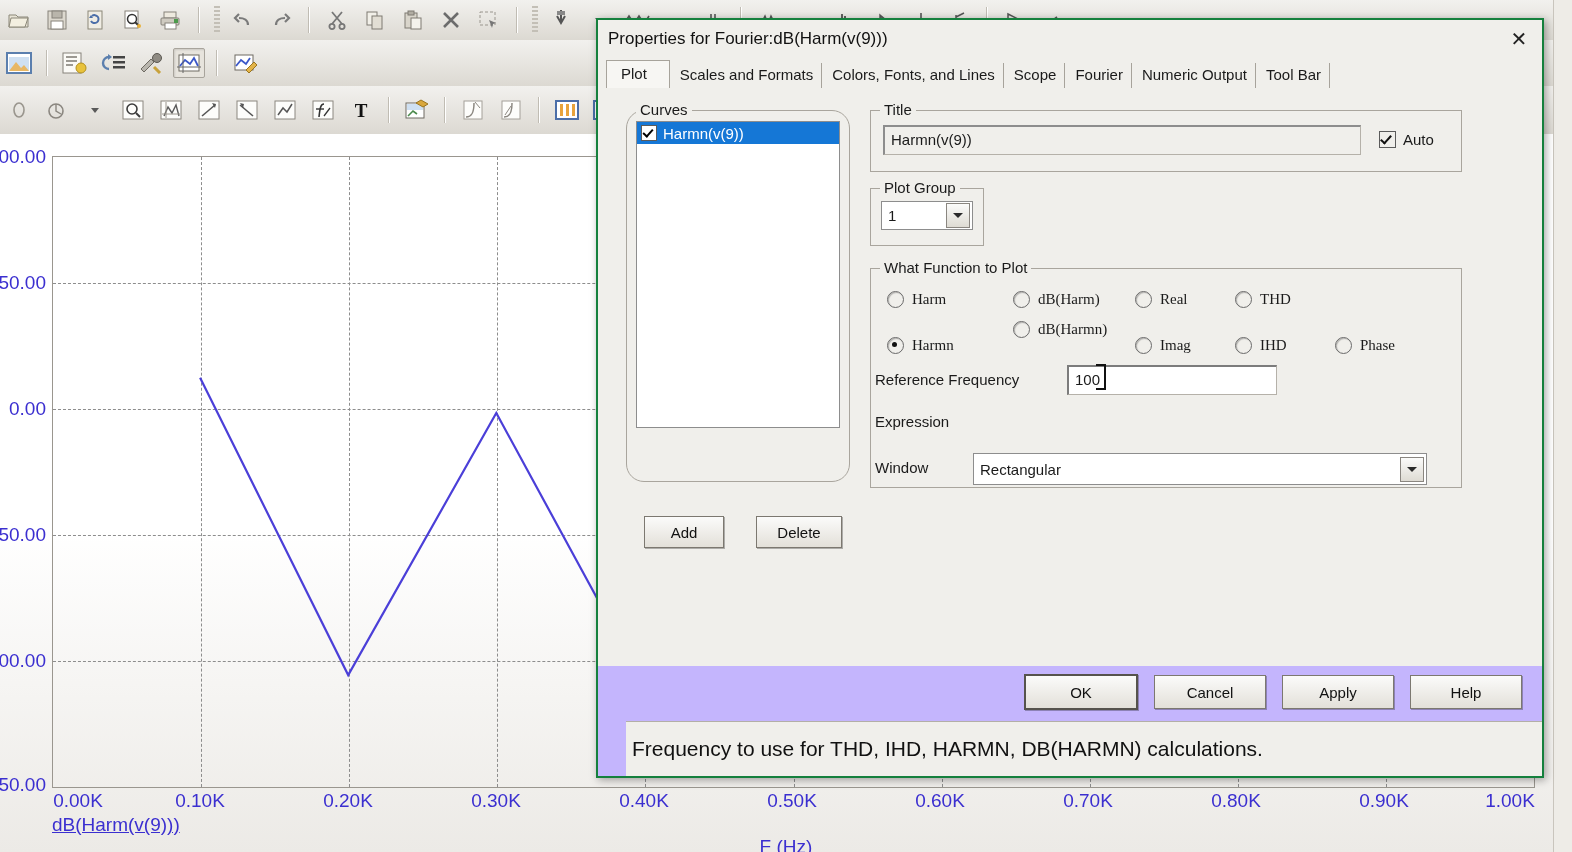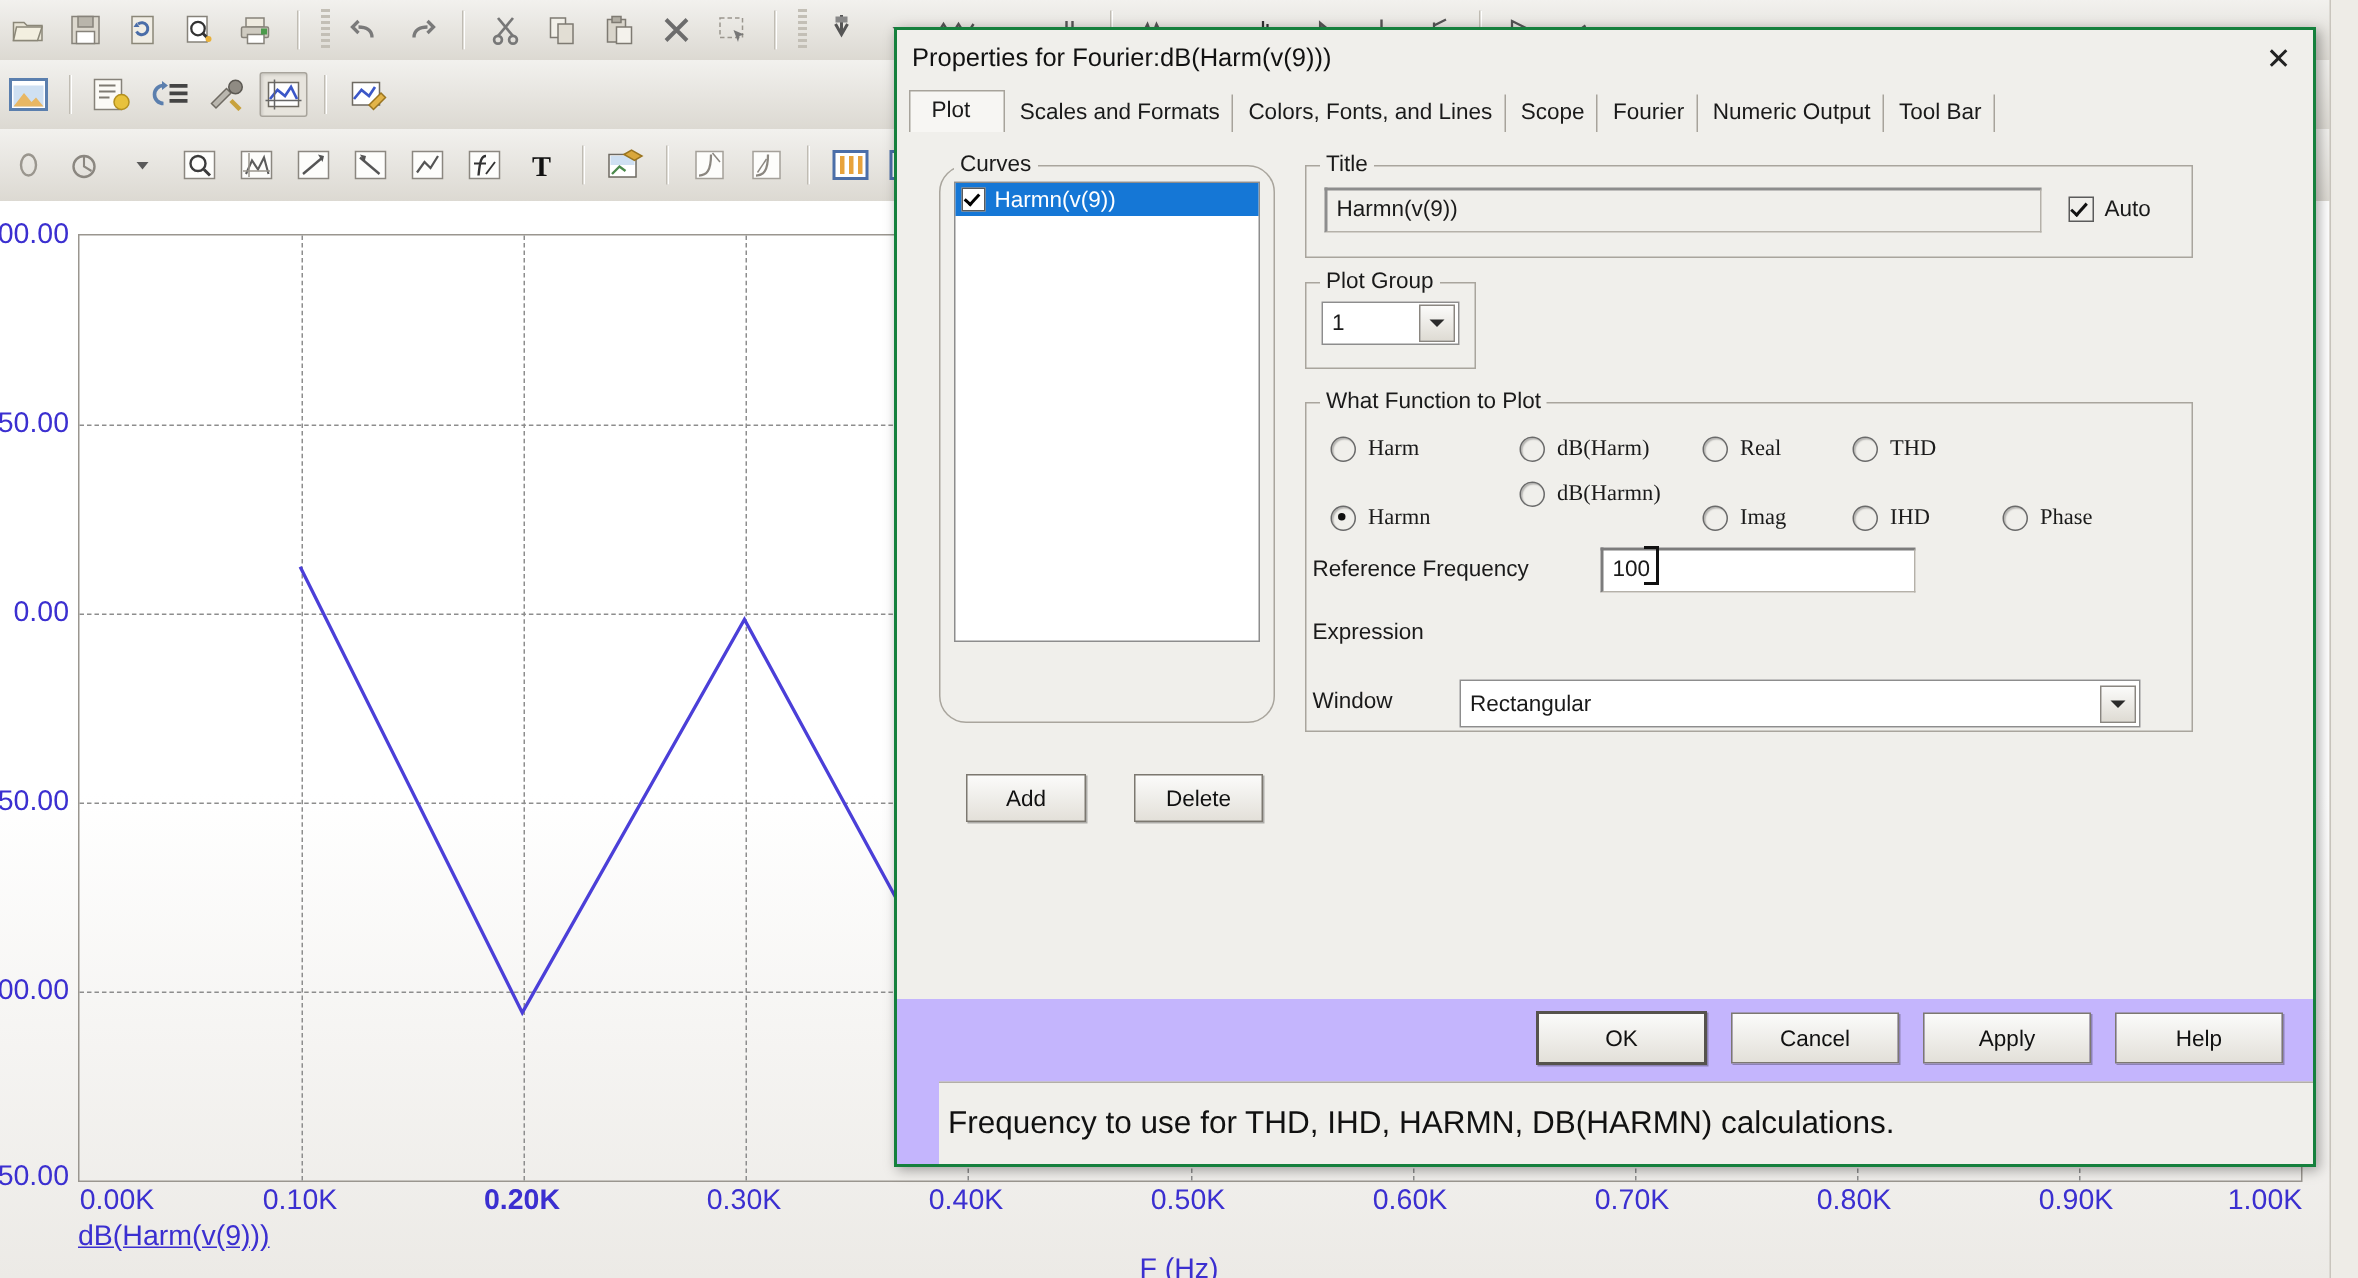--- a/index.html
+++ b/index.html
@@ -466,21 +466,21 @@
 
     <div class="ylab" style="left:-24px;top:12px;width:70px;">100.00</div>
     <div class="ylab" style="left:-24px;top:138px;width:70px;">50.00</div>
     <div class="ylab" style="left:-24px;top:264px;width:70px;">0.00</div>
     <div class="ylab" style="left:-24px;top:390px;width:70px;">-50.00</div>
     <div class="ylab" style="left:-24px;top:516px;width:70px;">-100.00</div>
     <div class="ylab" style="left:-24px;top:640px;width:70px;">-150.00</div>
 
     <div class="xlab" style="left:78px;">0.00K</div>
     <div class="xlab" style="left:200px;">0.10K</div>
-    <div class="xlab" style="left:348px;font-weight:bold;">0.20K</div>
+    <div class="xlab" style="left:348px;">0.20K</div>
     <div class="xlab" style="left:496px;">0.30K</div>
     <div class="xlab" style="left:644px;">0.40K</div>
     <div class="xlab" style="left:792px;">0.50K</div>
     <div class="xlab" style="left:940px;">0.60K</div>
     <div class="xlab" style="left:1088px;">0.70K</div>
     <div class="xlab" style="left:1236px;">0.80K</div>
     <div class="xlab" style="left:1384px;">0.90K</div>
     <div class="xlab" style="left:1510px;">1.00K</div>
 
     <div id="curvelabel">dB(Harm(v(9)))</div>

